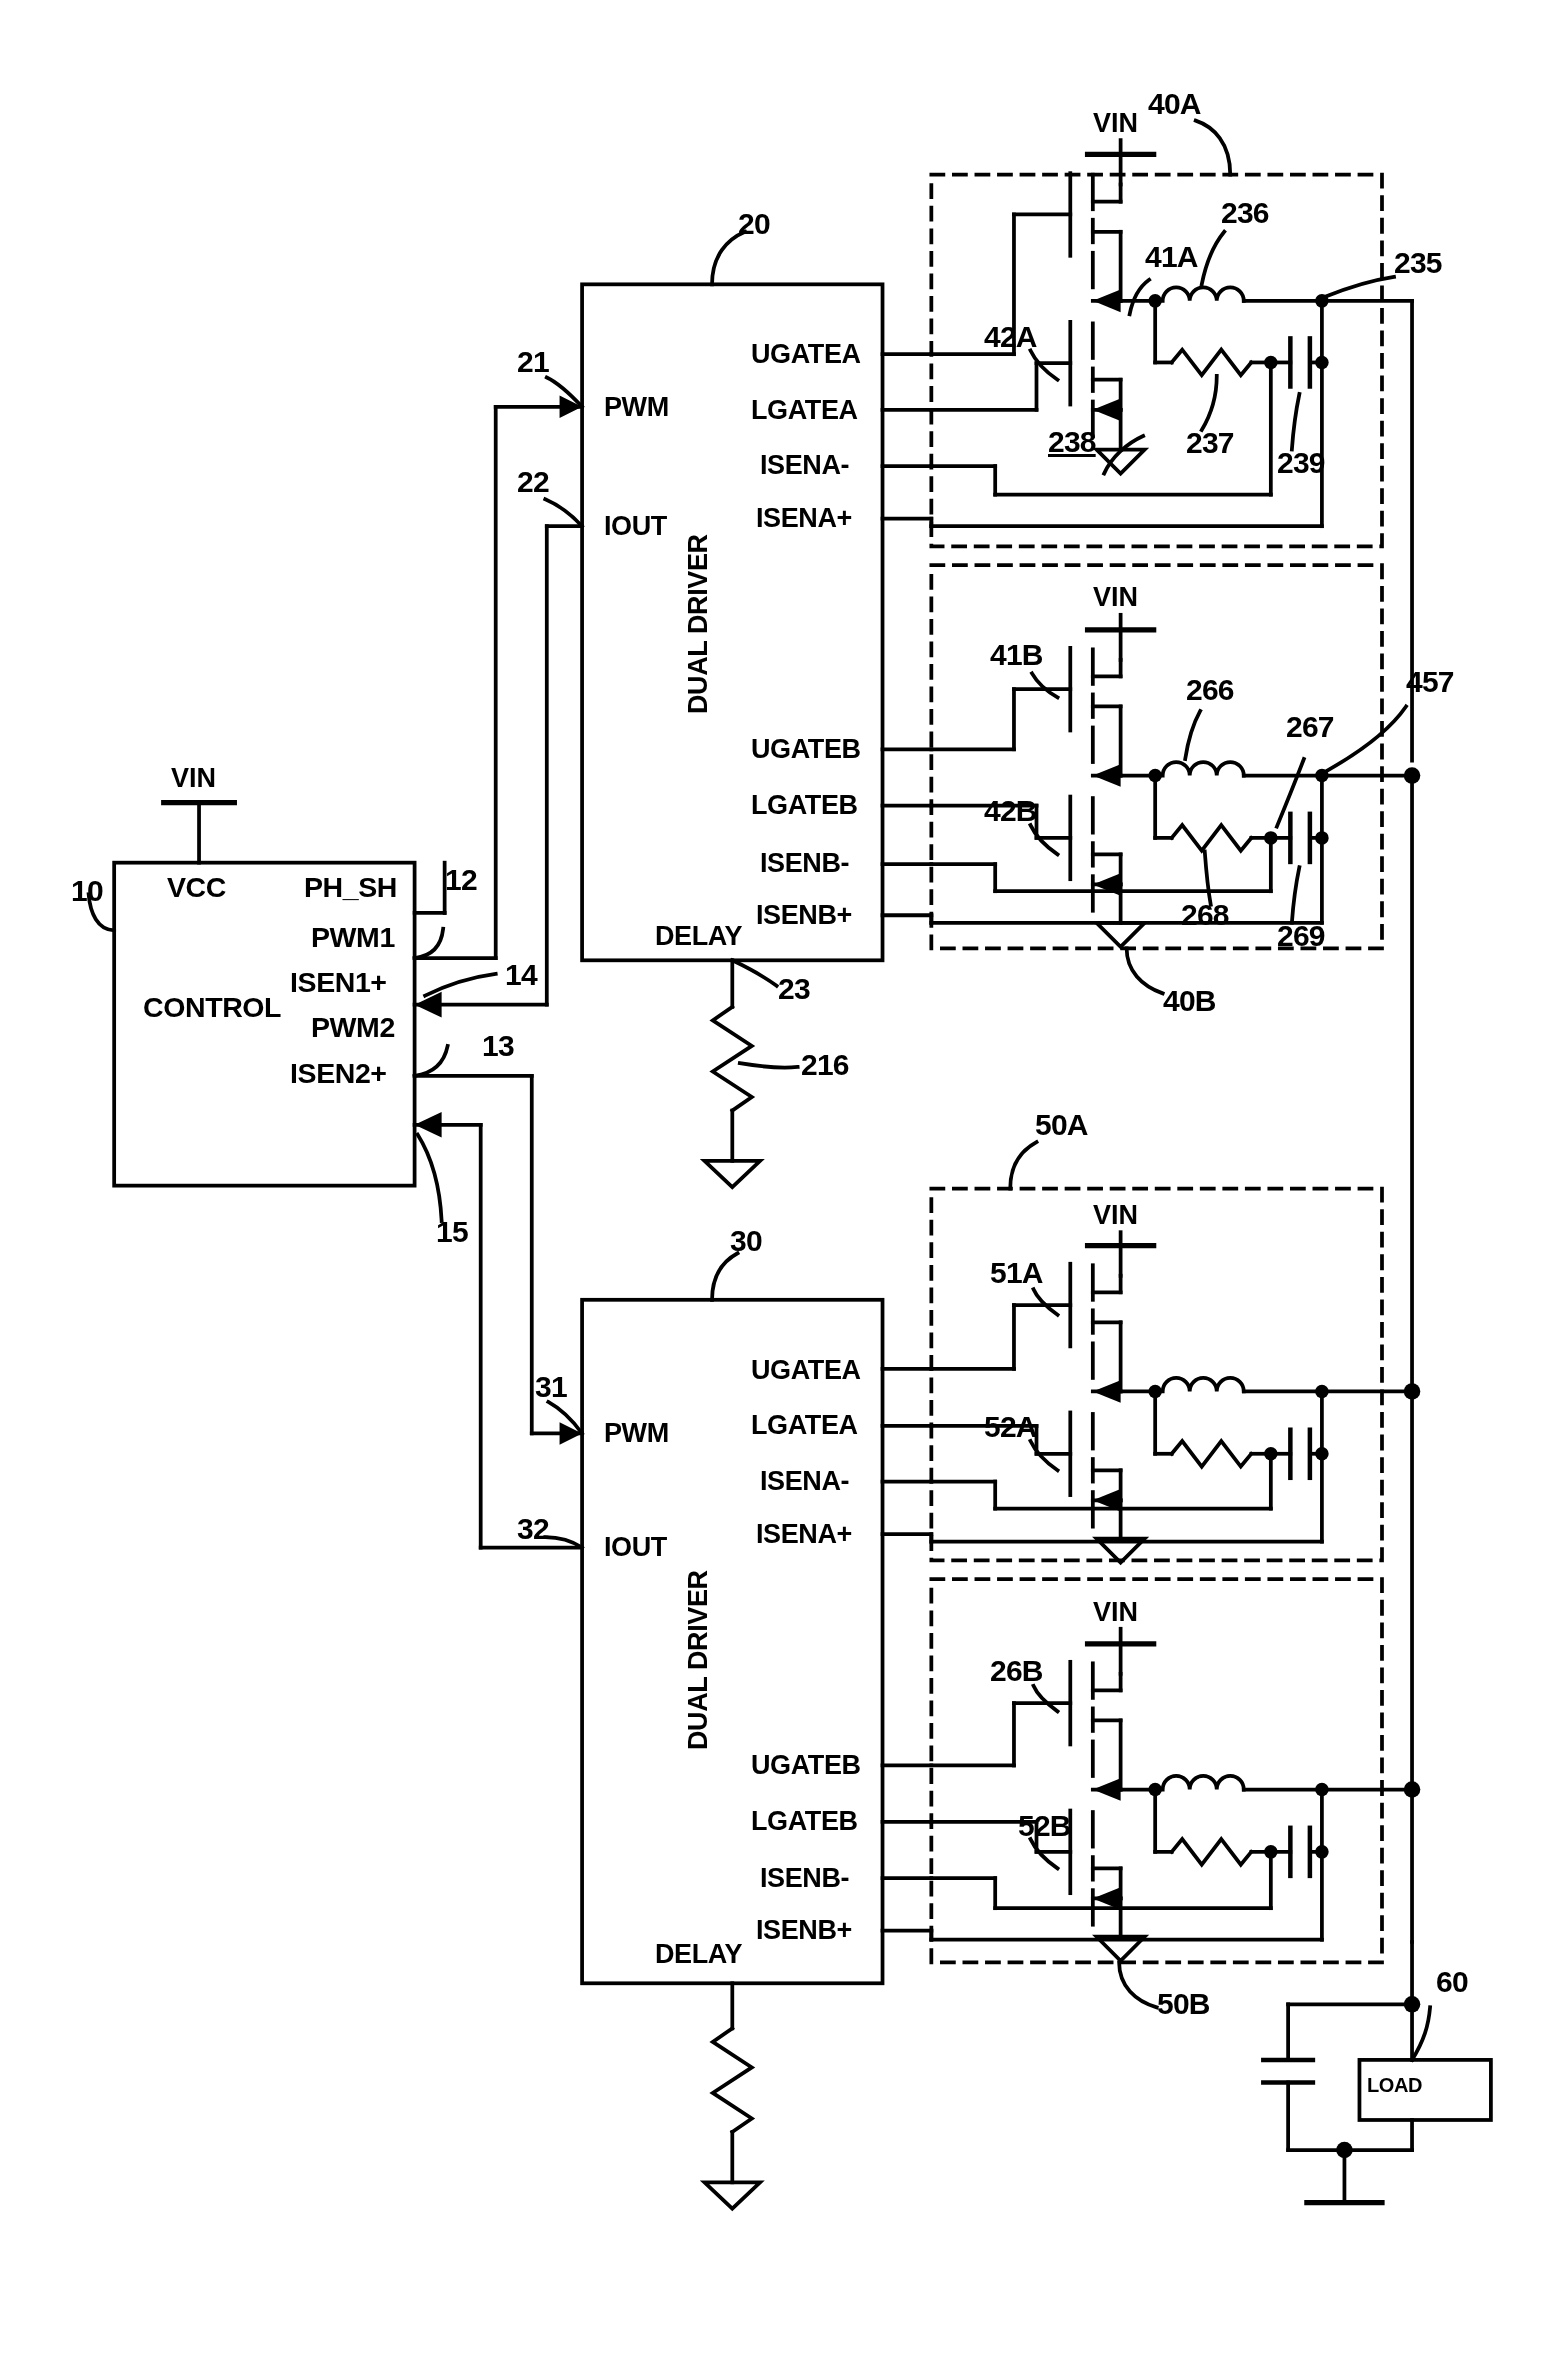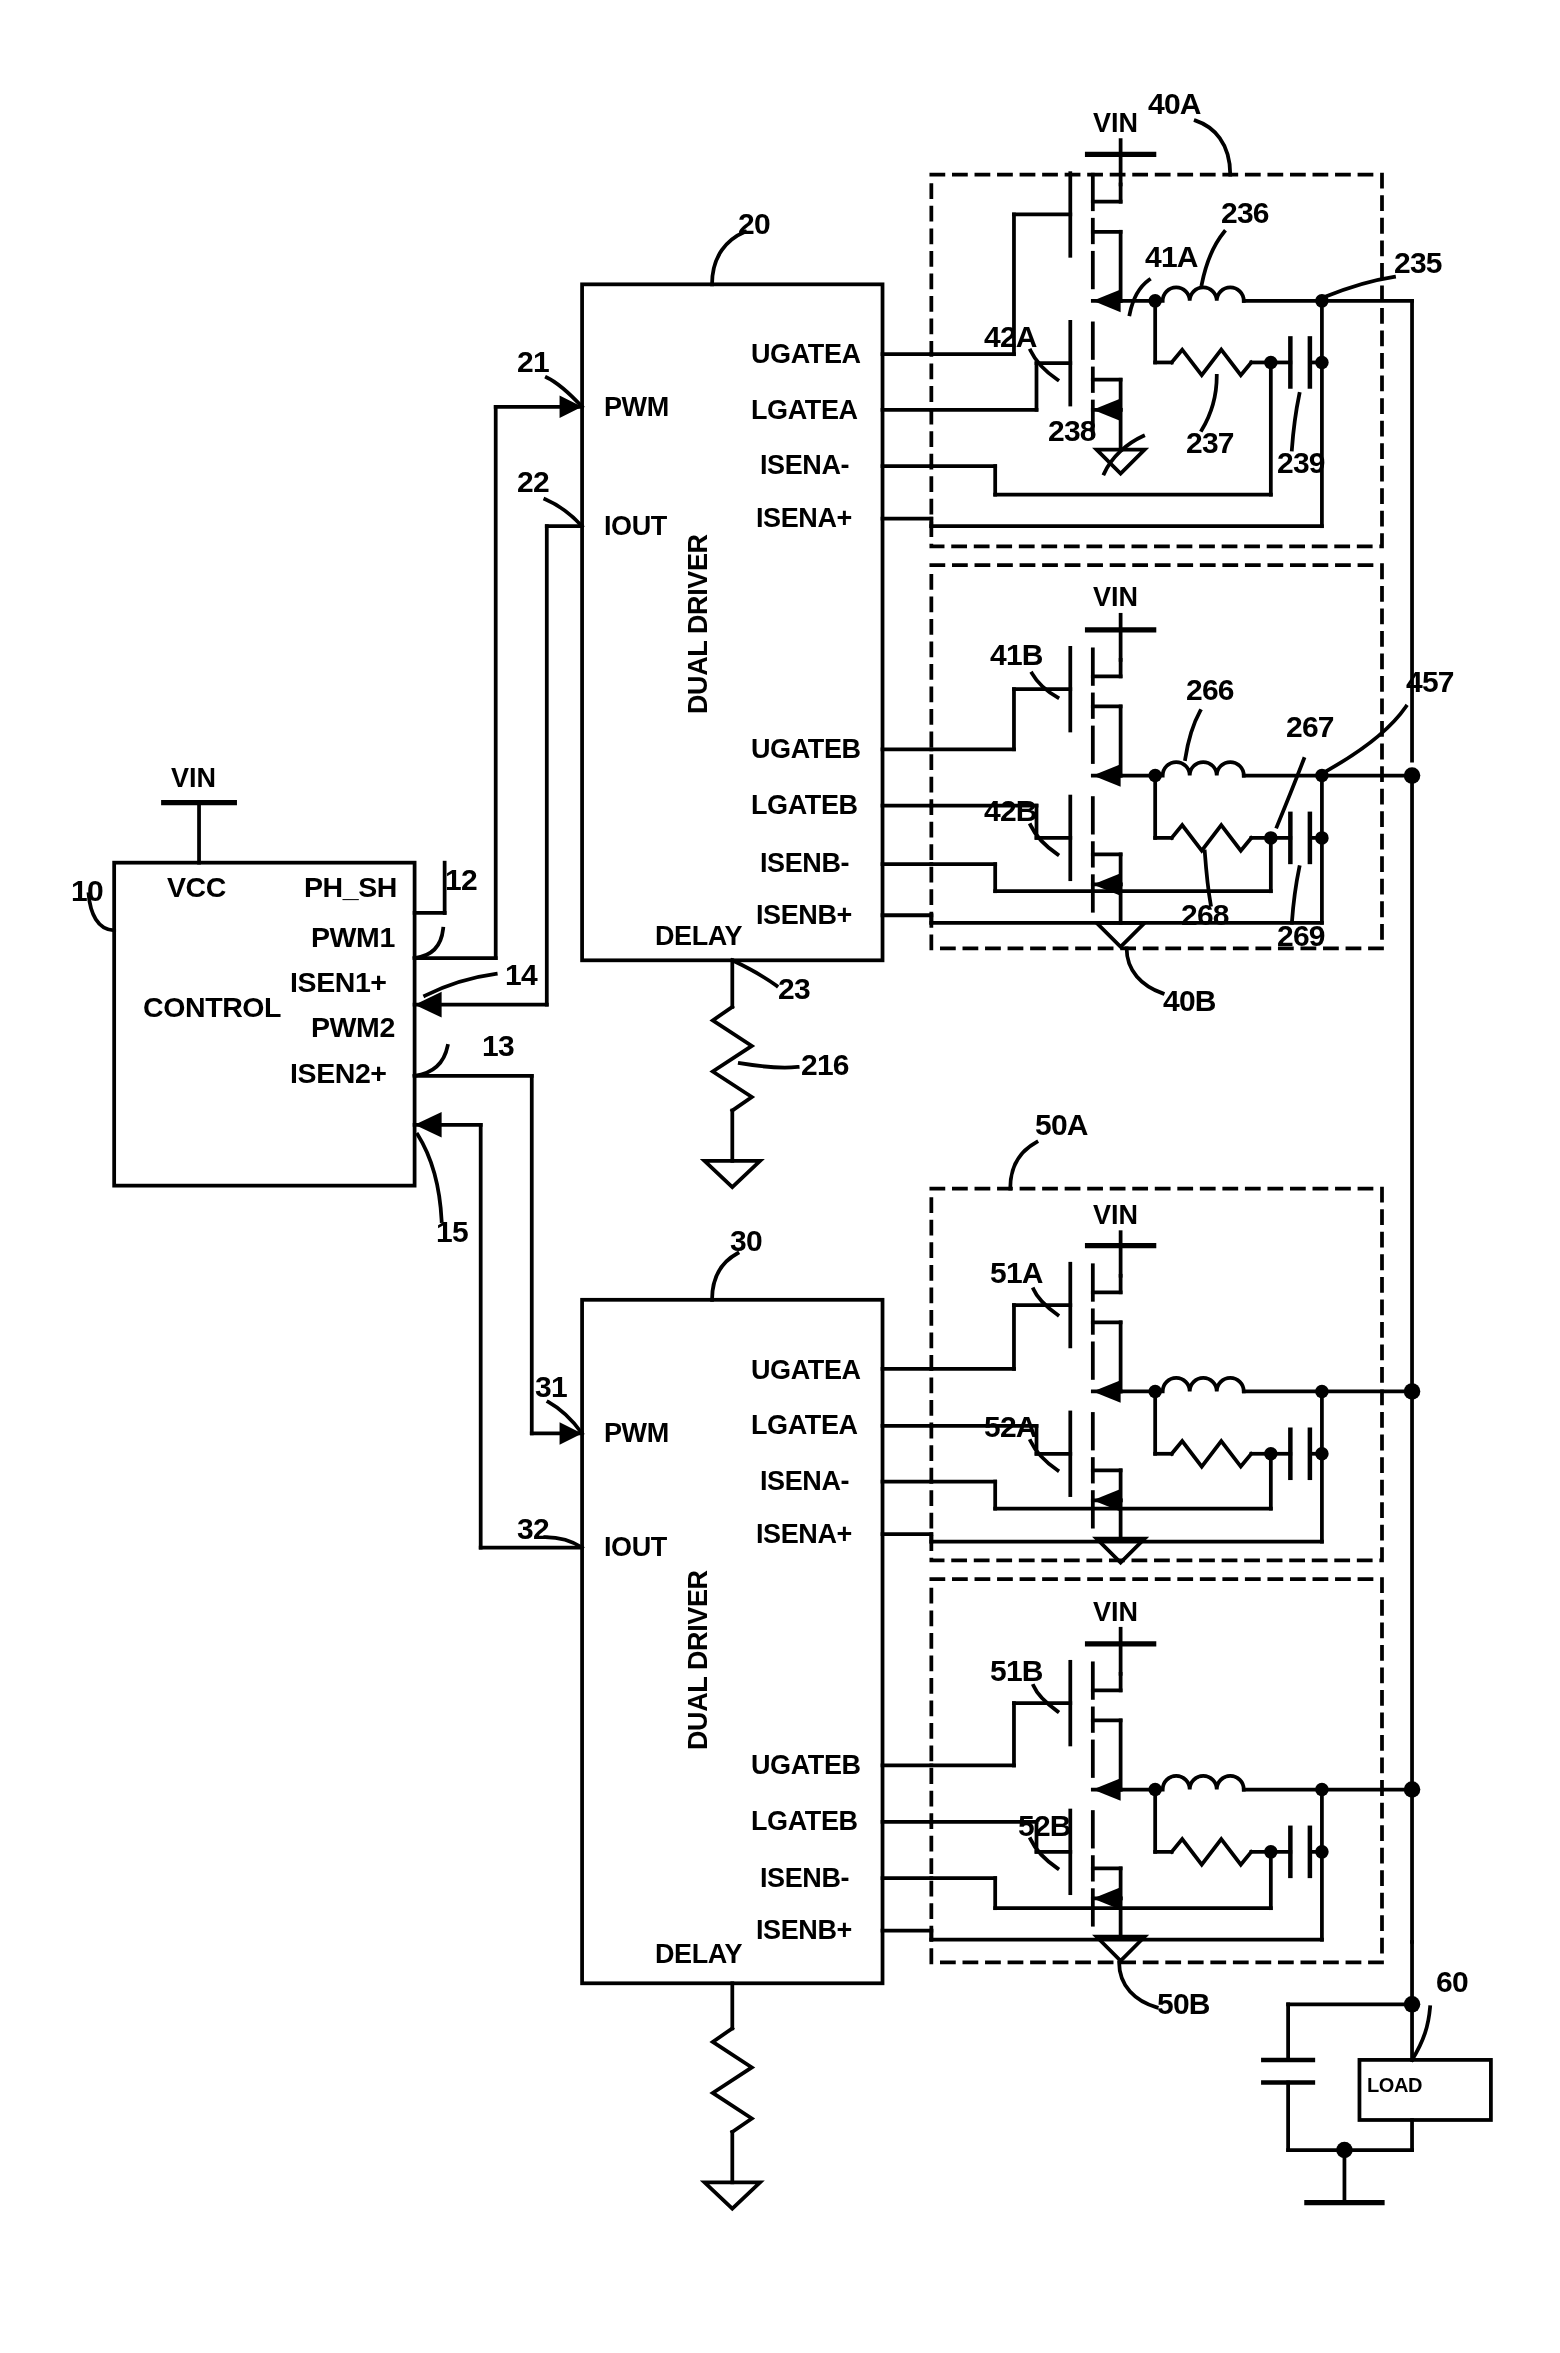--- a/index.html
+++ b/index.html
@@ -453,21 +453,21 @@
 <div class="lbl pin" style="left:756px;top:902px;">ISENB+</div>
 <div class="lbl vert" style="left:685px;top:714px;">DUAL DRIVER</div>
 
 <div class="lbl ref" style="left:1148px;top:89px;">40A</div>
 <div class="lbl vin" style="left:1093px;top:110px;">VIN</div>
 <div class="lbl ref" style="left:1145px;top:242px;">41A</div>
 <div class="lbl ref" style="left:984px;top:322px;">42A</div>
 <div class="lbl ref" style="left:1221px;top:198px;">236</div>
 <div class="lbl ref" style="left:1394px;top:248px;">235</div>
 <div class="lbl ref" style="left:1170px;top:428px;margin-left:16px;">237</div>
-<div class="lbl ref" style="left:1048px;top:416px;">238</div>
+<div class="lbl ref" style="left:1048px;top:427px;text-decoration:underline;">238</div>
 <div class="lbl ref" style="left:1277px;top:448px;">239</div>
 
 <div class="lbl ref" style="left:1163px;top:986px;">40B</div>
 <div class="lbl vin" style="left:1093px;top:584px;">VIN</div>
 <div class="lbl ref" style="left:990px;top:640px;">41B</div>
 <div class="lbl ref" style="left:984px;top:796px;">42B</div>
 <div class="lbl ref" style="left:1186px;top:675px;">266</div>
 <div class="lbl ref" style="left:1286px;top:712px;">267</div>
 <div class="lbl ref" style="left:1406px;top:667px;">457</div>
 <div class="lbl ref" style="left:1181px;top:900px;">268</div>
@@ -491,20 +491,20 @@
 <div class="lbl pin" style="left:756px;top:1917px;">ISENB+</div>
 <div class="lbl vert" style="left:685px;top:1750px;">DUAL DRIVER</div>
 
 <div class="lbl ref" style="left:1035px;top:1110px;">50A</div>
 <div class="lbl vin" style="left:1093px;top:1202px;">VIN</div>
 <div class="lbl ref" style="left:990px;top:1258px;">51A</div>
 <div class="lbl ref" style="left:984px;top:1412px;">52A</div>
 
 <div class="lbl ref" style="left:1157px;top:1989px;">50B</div>
 <div class="lbl vin" style="left:1093px;top:1599px;">VIN</div>
-<div class="lbl ref" style="left:990px;top:1656px;">51B</div>
+<div class="lbl ref" style="left:990px;top:1656px;">26B</div>
 <div class="lbl ref" style="left:984px;top:1811px;margin-left:34px;">52B</div>
 
 <div class="lbl ref" style="left:1436px;top:1967px;">60</div>
 <div class="lbl loadtxt" style="left:1367px;top:2075px;">LOAD</div>
 
 </div>
 
 
 </body></html>

